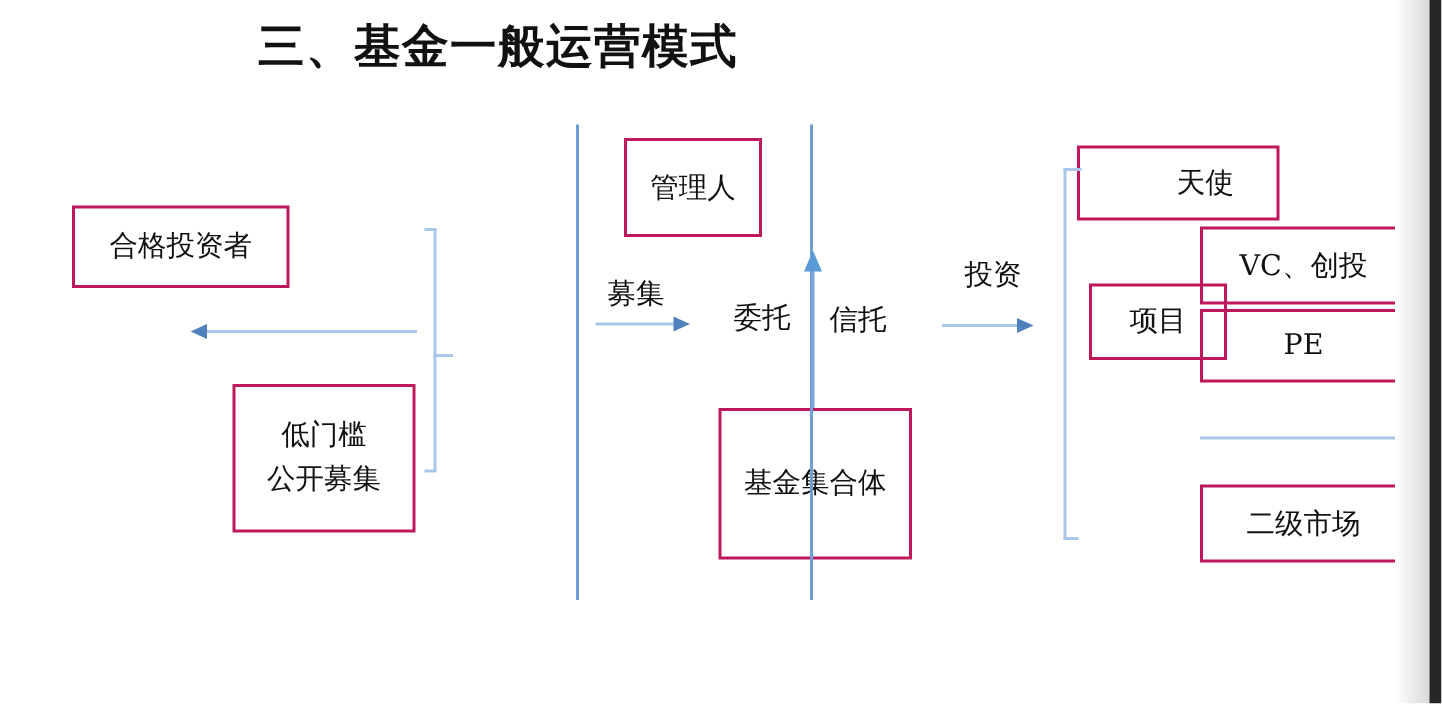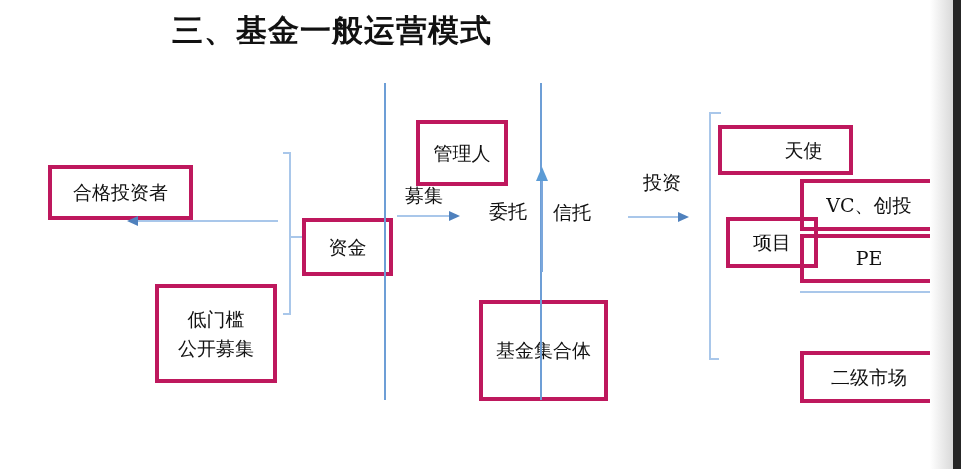--- a/index.html
+++ b/index.html
@@ -13,28 +13,27 @@
     background:#ffffff;
     overflow:hidden;
   }
   .page-title{
     position:absolute;left:172px;top:10px;
     font-size:31px;font-weight:bold;color:#111;
     letter-spacing:1px;white-space:nowrap;
   }
   .dbox{
     position:absolute;
-    border:4px solid #be185d;
+    border:2px solid #be185d;
     display:flex;align-items:center;justify-content:center;
     font-size:19px;color:#111;
     text-align:center;line-height:1.5;
     white-space:pre-line;
     box-sizing:border-box;
     z-index:1;
-    margin-top:28px;
   }
   .vline{position:absolute;width:2px;z-index:3;}
   .hline{position:absolute;height:2px;z-index:3;}
   .divider{background:#6d9ed6;width:1.5px;}
   .bracket{background:#a9c7ea;}
   .shaft-light{background:#a9c7ea;}
   .shaft-med{background:#7ba7dc;}
   .flow-label{
     position:absolute;font-size:19px;color:#111;
     white-space:nowrap;z-index:4;
@@ -54,24 +53,23 @@
 </style>
 </head>
 <body>
 
 <div class="canvas">
 
   <div class="page-title">三、基金一般运营模式</div>
 
   <div class="dbox" style="left:48px;top:137px;width:145px;height:55px;">合格投资者</div>
 
-  <div class="dbox" style="left:155px;top:256px;width:122px;height:99px;">低门槛
+  <div class="dbox" style="left:155px;top:256px;width:122px;height:99px;font-family:Liberation Mono, monospace;">低门槛
 公开募集</div>
 
-  <div class="dbox" style="left:302px;top:190px;width:91px;height:58px;">资金</div>
 
   <div class="dbox" style="left:416px;top:92px;width:92px;height:66px;">管理人</div>
 
   <div class="dbox" style="left:479px;top:272px;width:129px;height:101px;">基金集合体</div>
 
   <div class="dbox" style="left:726px;top:189px;width:92px;height:51px;">项目</div>
 
   <div class="dbox" style="left:718px;top:97px;width:135px;height:50px;padding-left:36px;">天使</div>
 
   <div class="dbox" style="left:800px;top:151px;width:138px;height:52px;">VC、创投</div>

